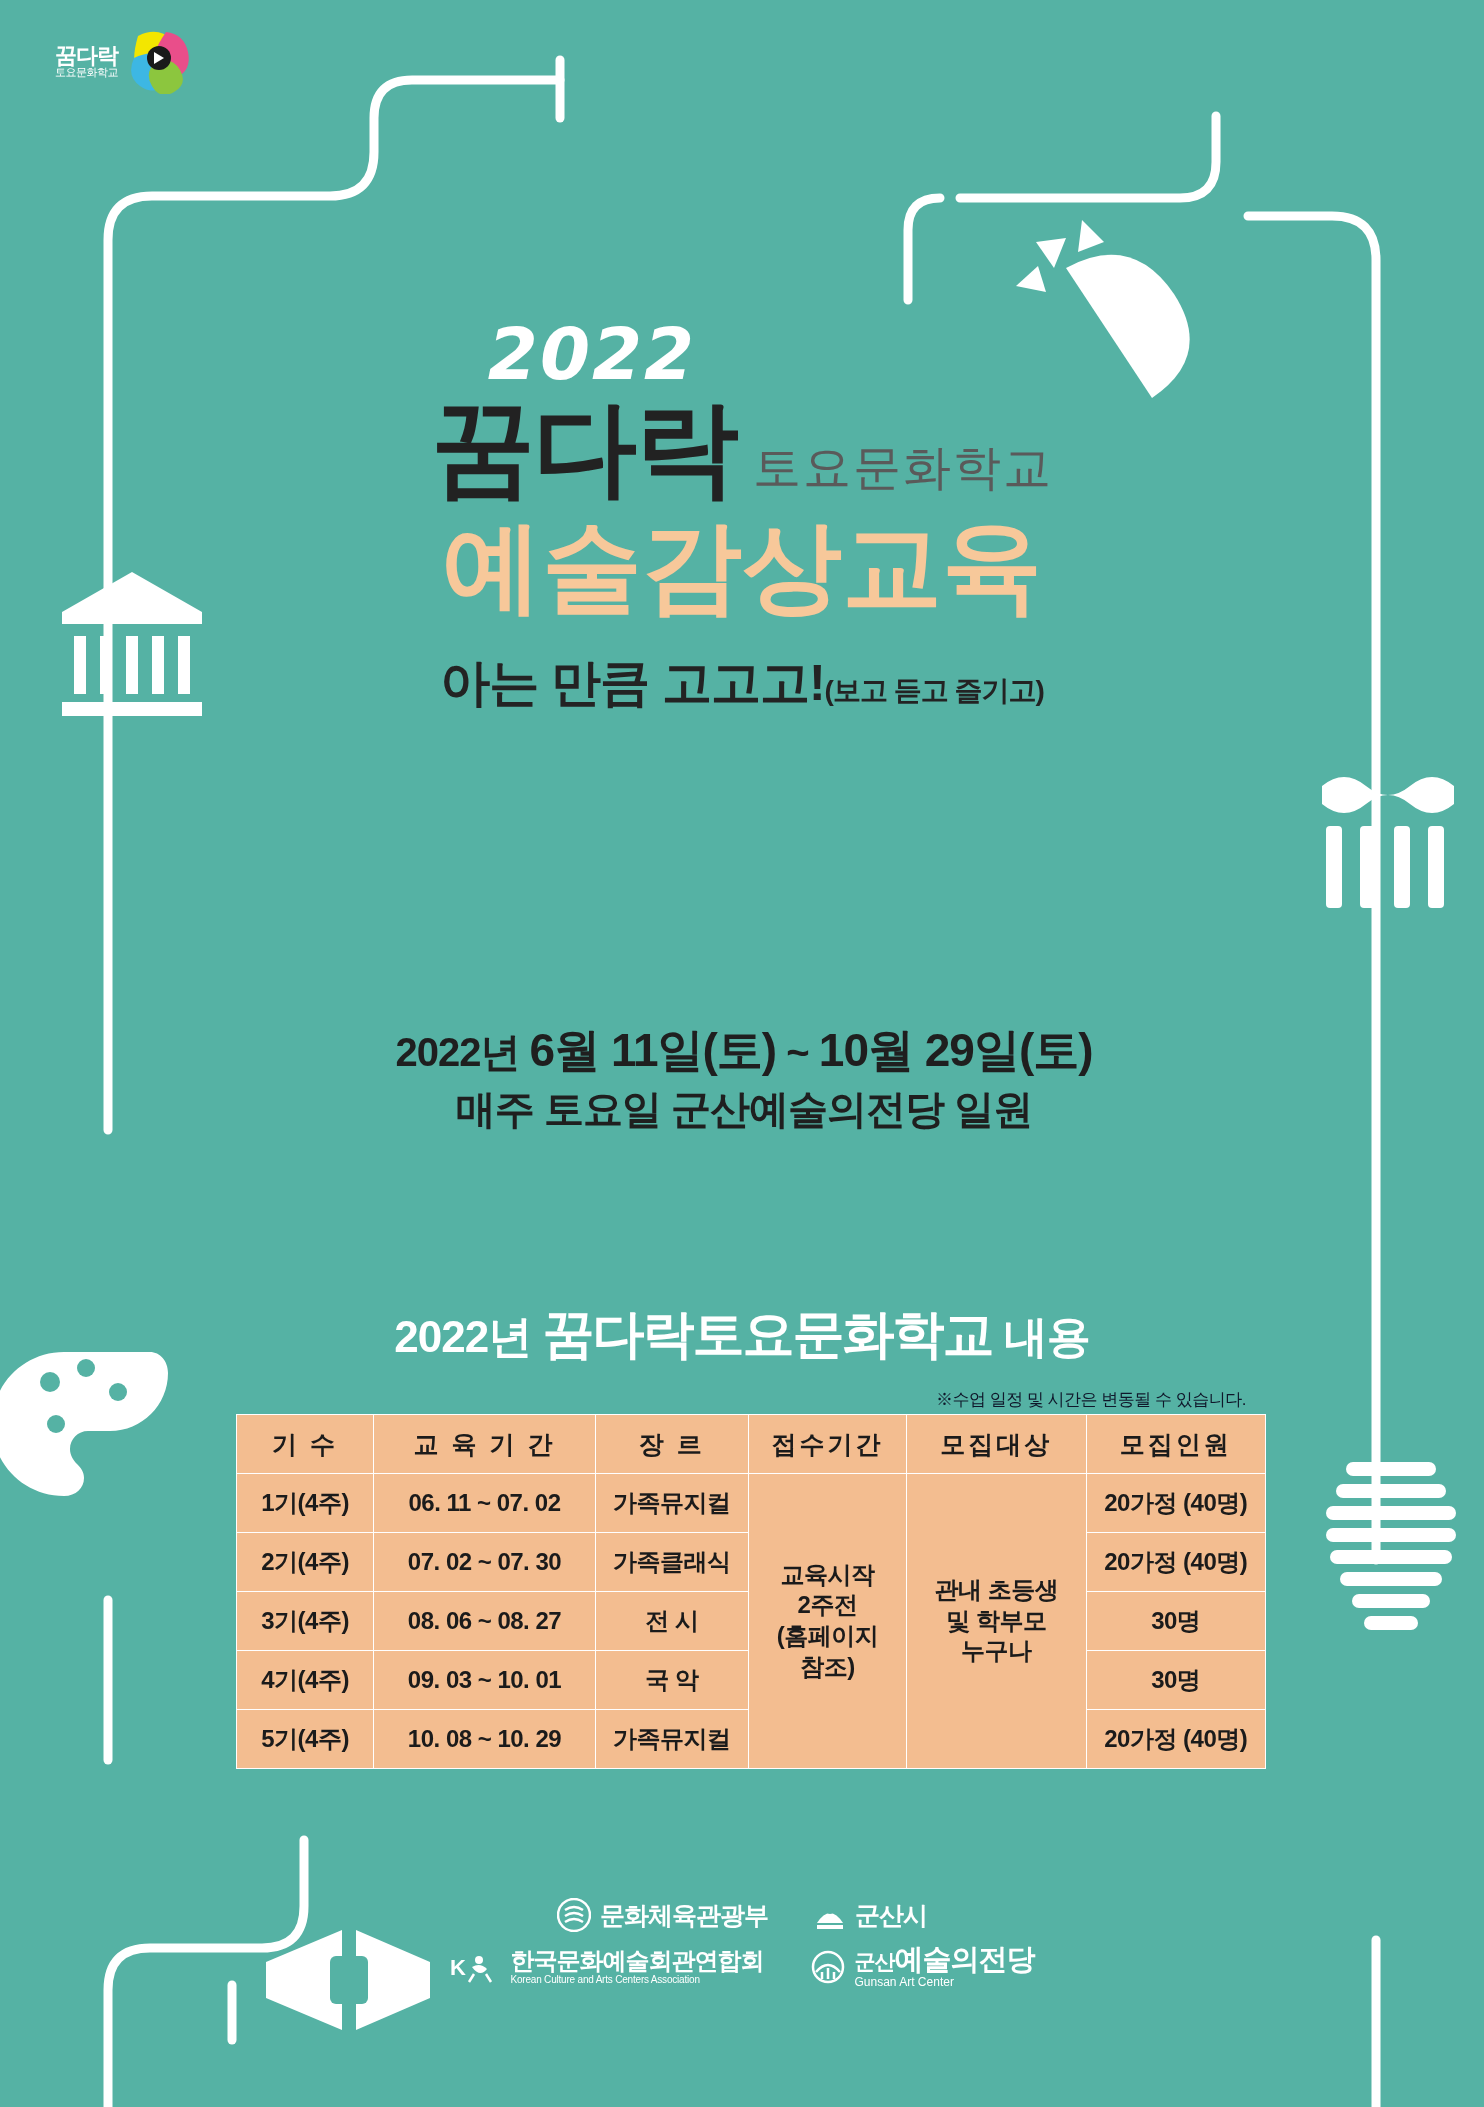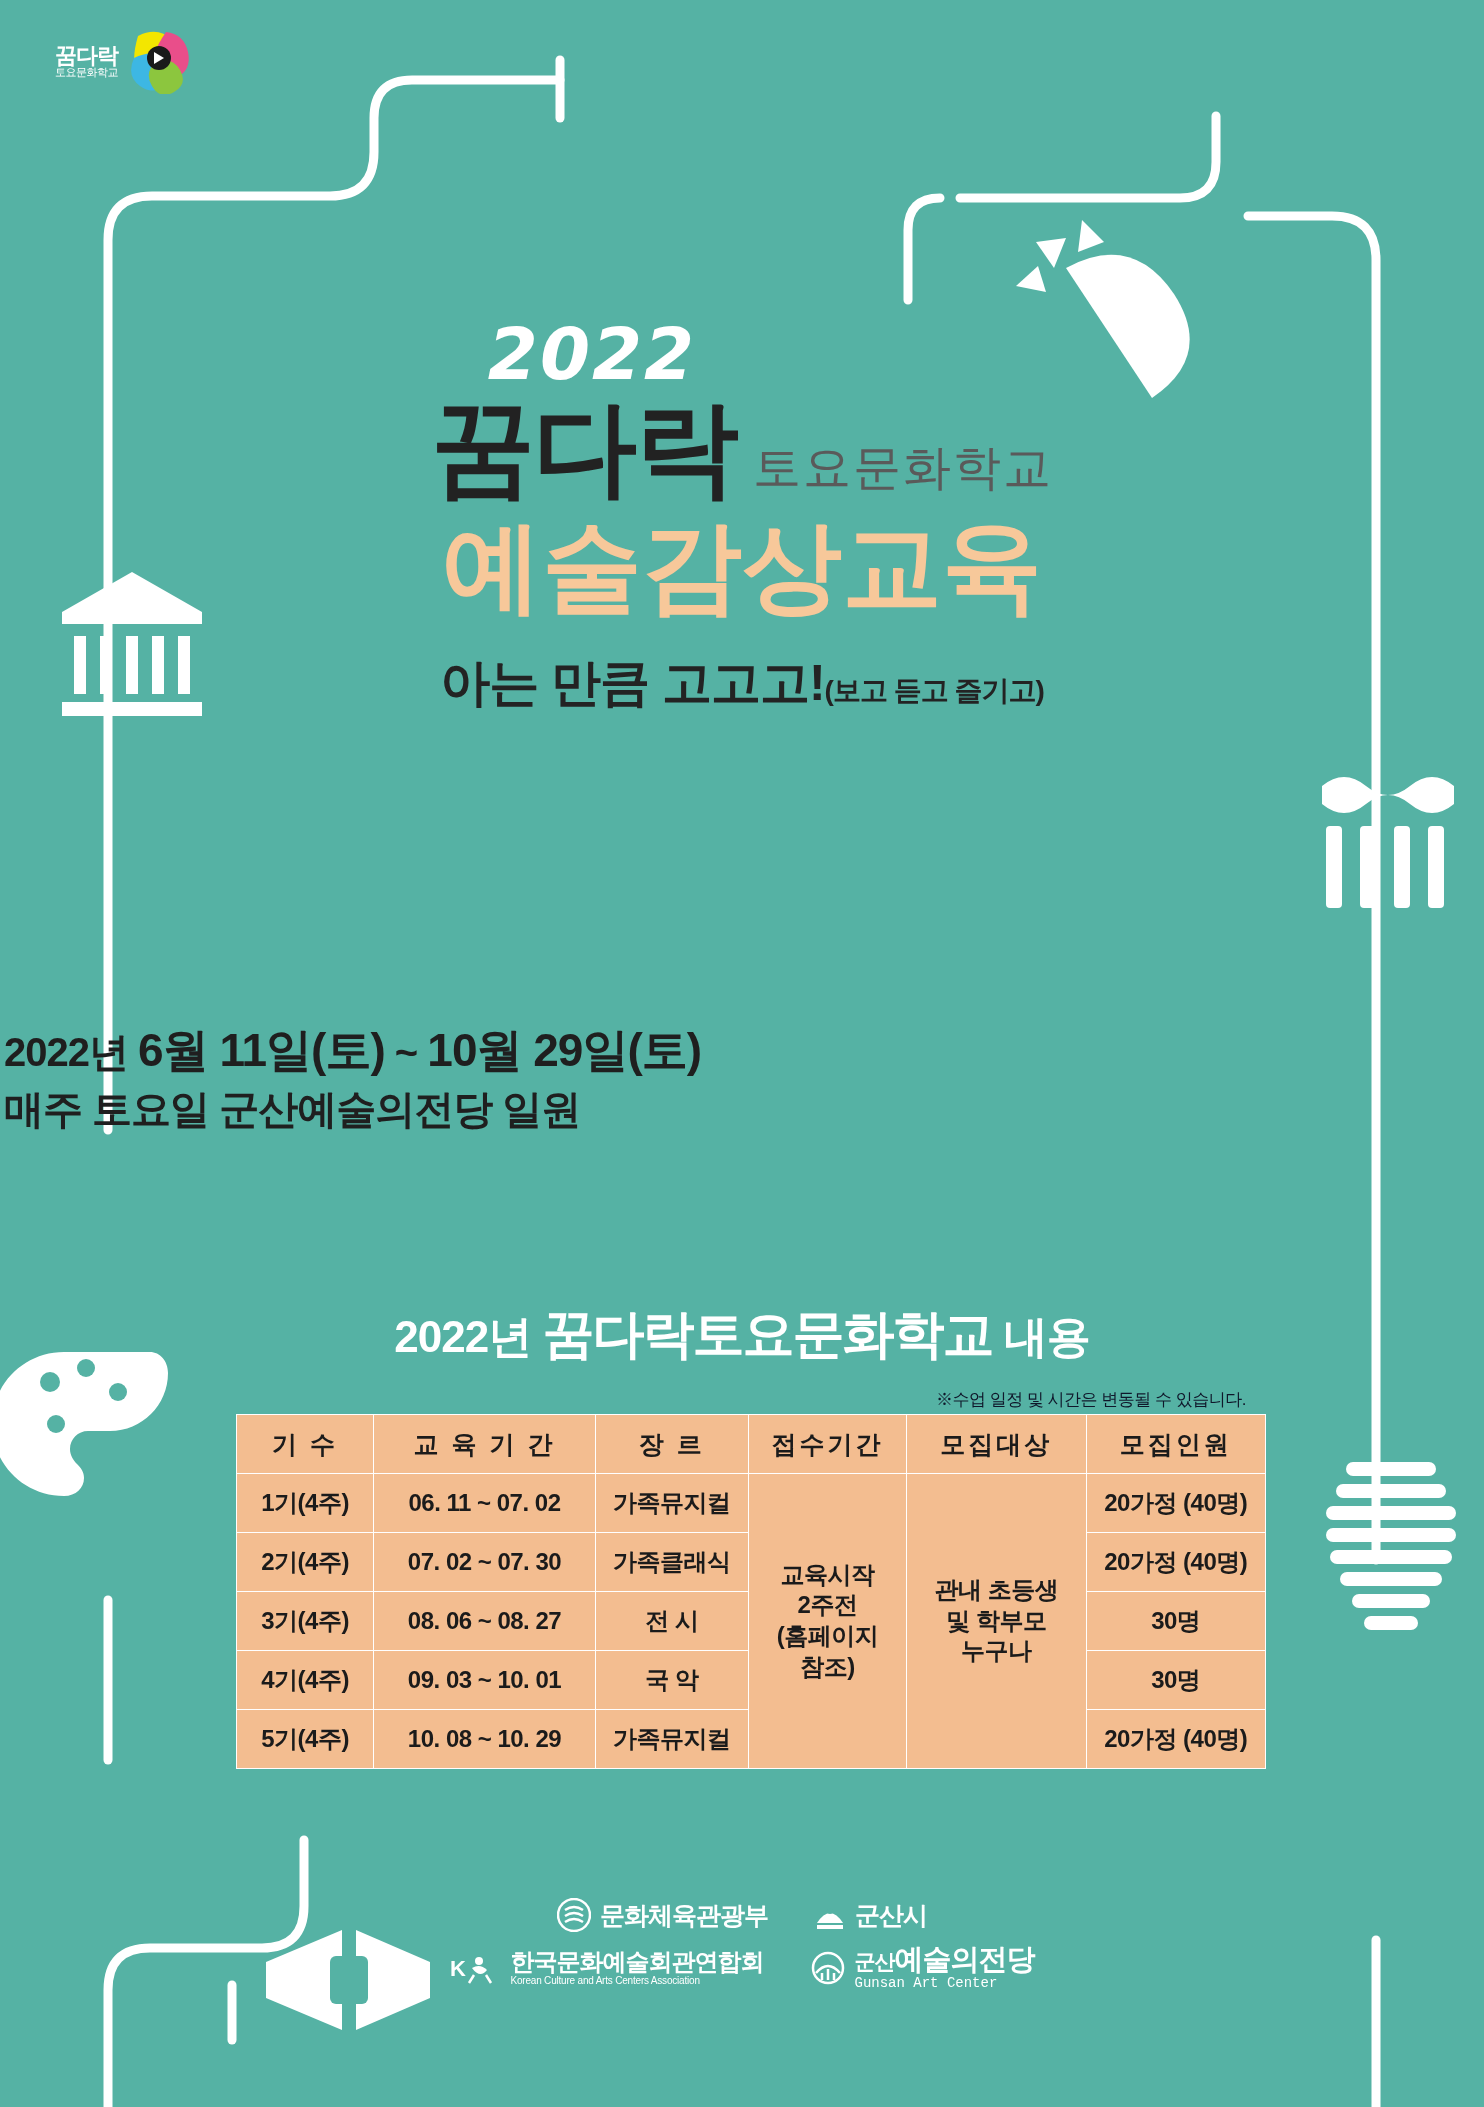--- a/index.html
+++ b/index.html
@@ -121,20 +121,21 @@
     font-size: 28px;
     font-weight: bold;
   }
 
   
   .date-block {
     position: absolute;
     left: 4px;
     right: 0;
     top: 1020px;
+    text-align: center;
     color: #1f1f1f;
   }
   .date-line1 {
     font-size: 40px;
     font-weight: bold;
     letter-spacing: -1px;
   }
   .date-line1 .big {
     font-size: 46px;
     font-weight: bold;
@@ -283,23 +284,22 @@
   }
   .f-gsac {
     font-size: 21px;
     font-weight: bold;
     letter-spacing: -1px;
   }
   .f-gsac .big {
     font-size: 29px;
   }
   .f-gsac-en {
-    font-size: 14px;
+    font-size: 12px;
     letter-spacing: 0;
-    font-family: Liberation Mono, monospace;
   }
 </style>
 </head>
 <body>
 
 <div class="poster">
 
   <svg class="deco-svg" viewBox="0 0 1484 2107">
     <g fill="none" stroke="#ffffff" stroke-width="9" stroke-linecap="round">
 

